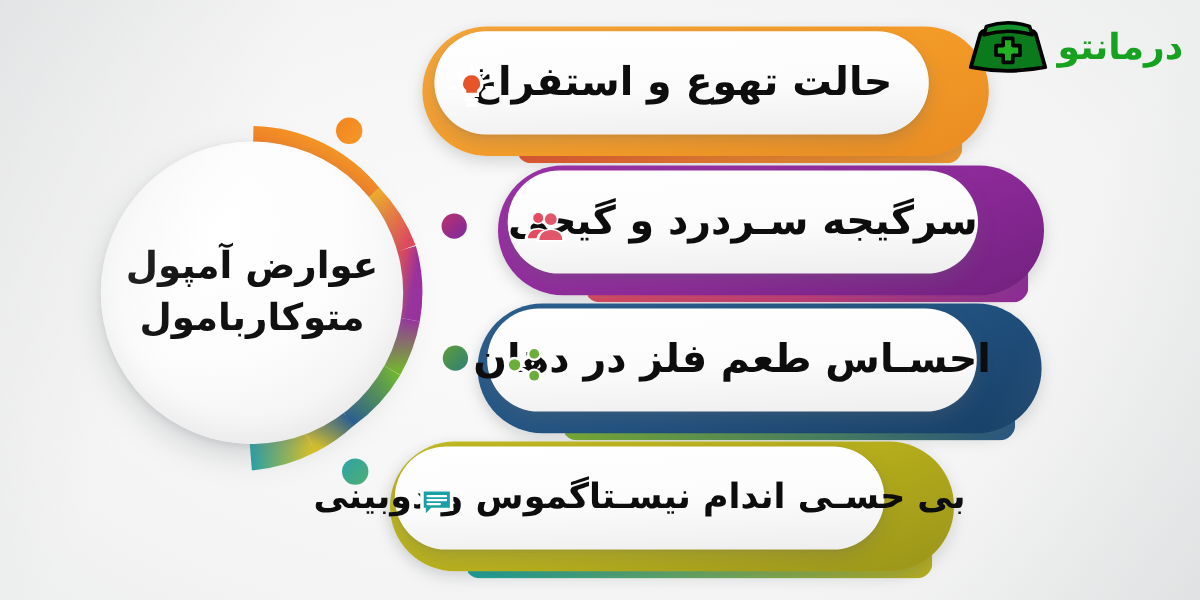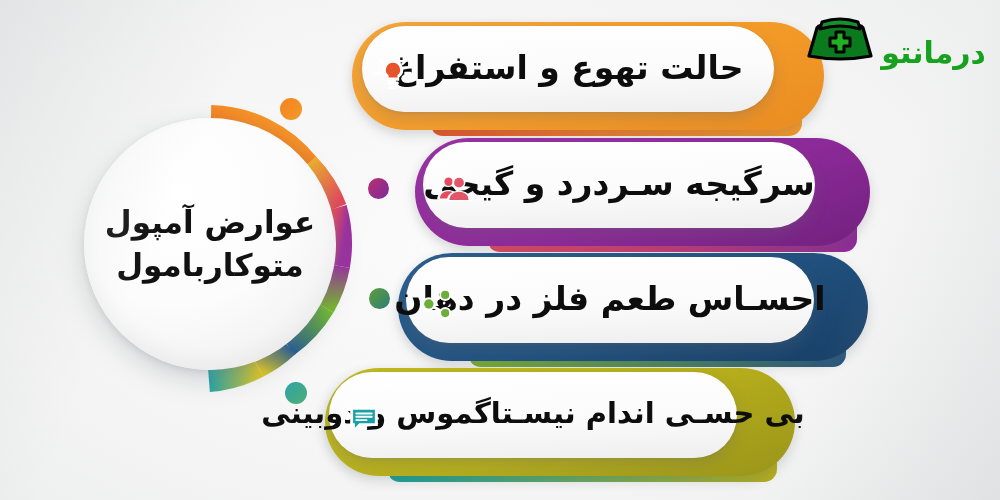--- a/index.html
+++ b/index.html
@@ -34,21 +34,21 @@
       linear-gradient(115deg, rgba(210,212,214,.42) 0%, rgba(210,212,214,0) 22%),
       linear-gradient(295deg, rgba(205,208,210,.38) 0%, rgba(205,208,210,0) 20%);
   }
 
   
   .logo {
     position: absolute;
     top: 12px;
     right: 14px;
     display: flex;
-    align-items: flex-end;
+    align-items: center;
     gap: 6px;
     z-index: 40;
   }
   .logo-text {
     font-size: 30px;
     font-weight: bold;
     color: #16a11e;
     letter-spacing: -1px;
     line-height: 1;
     direction: rtl;

